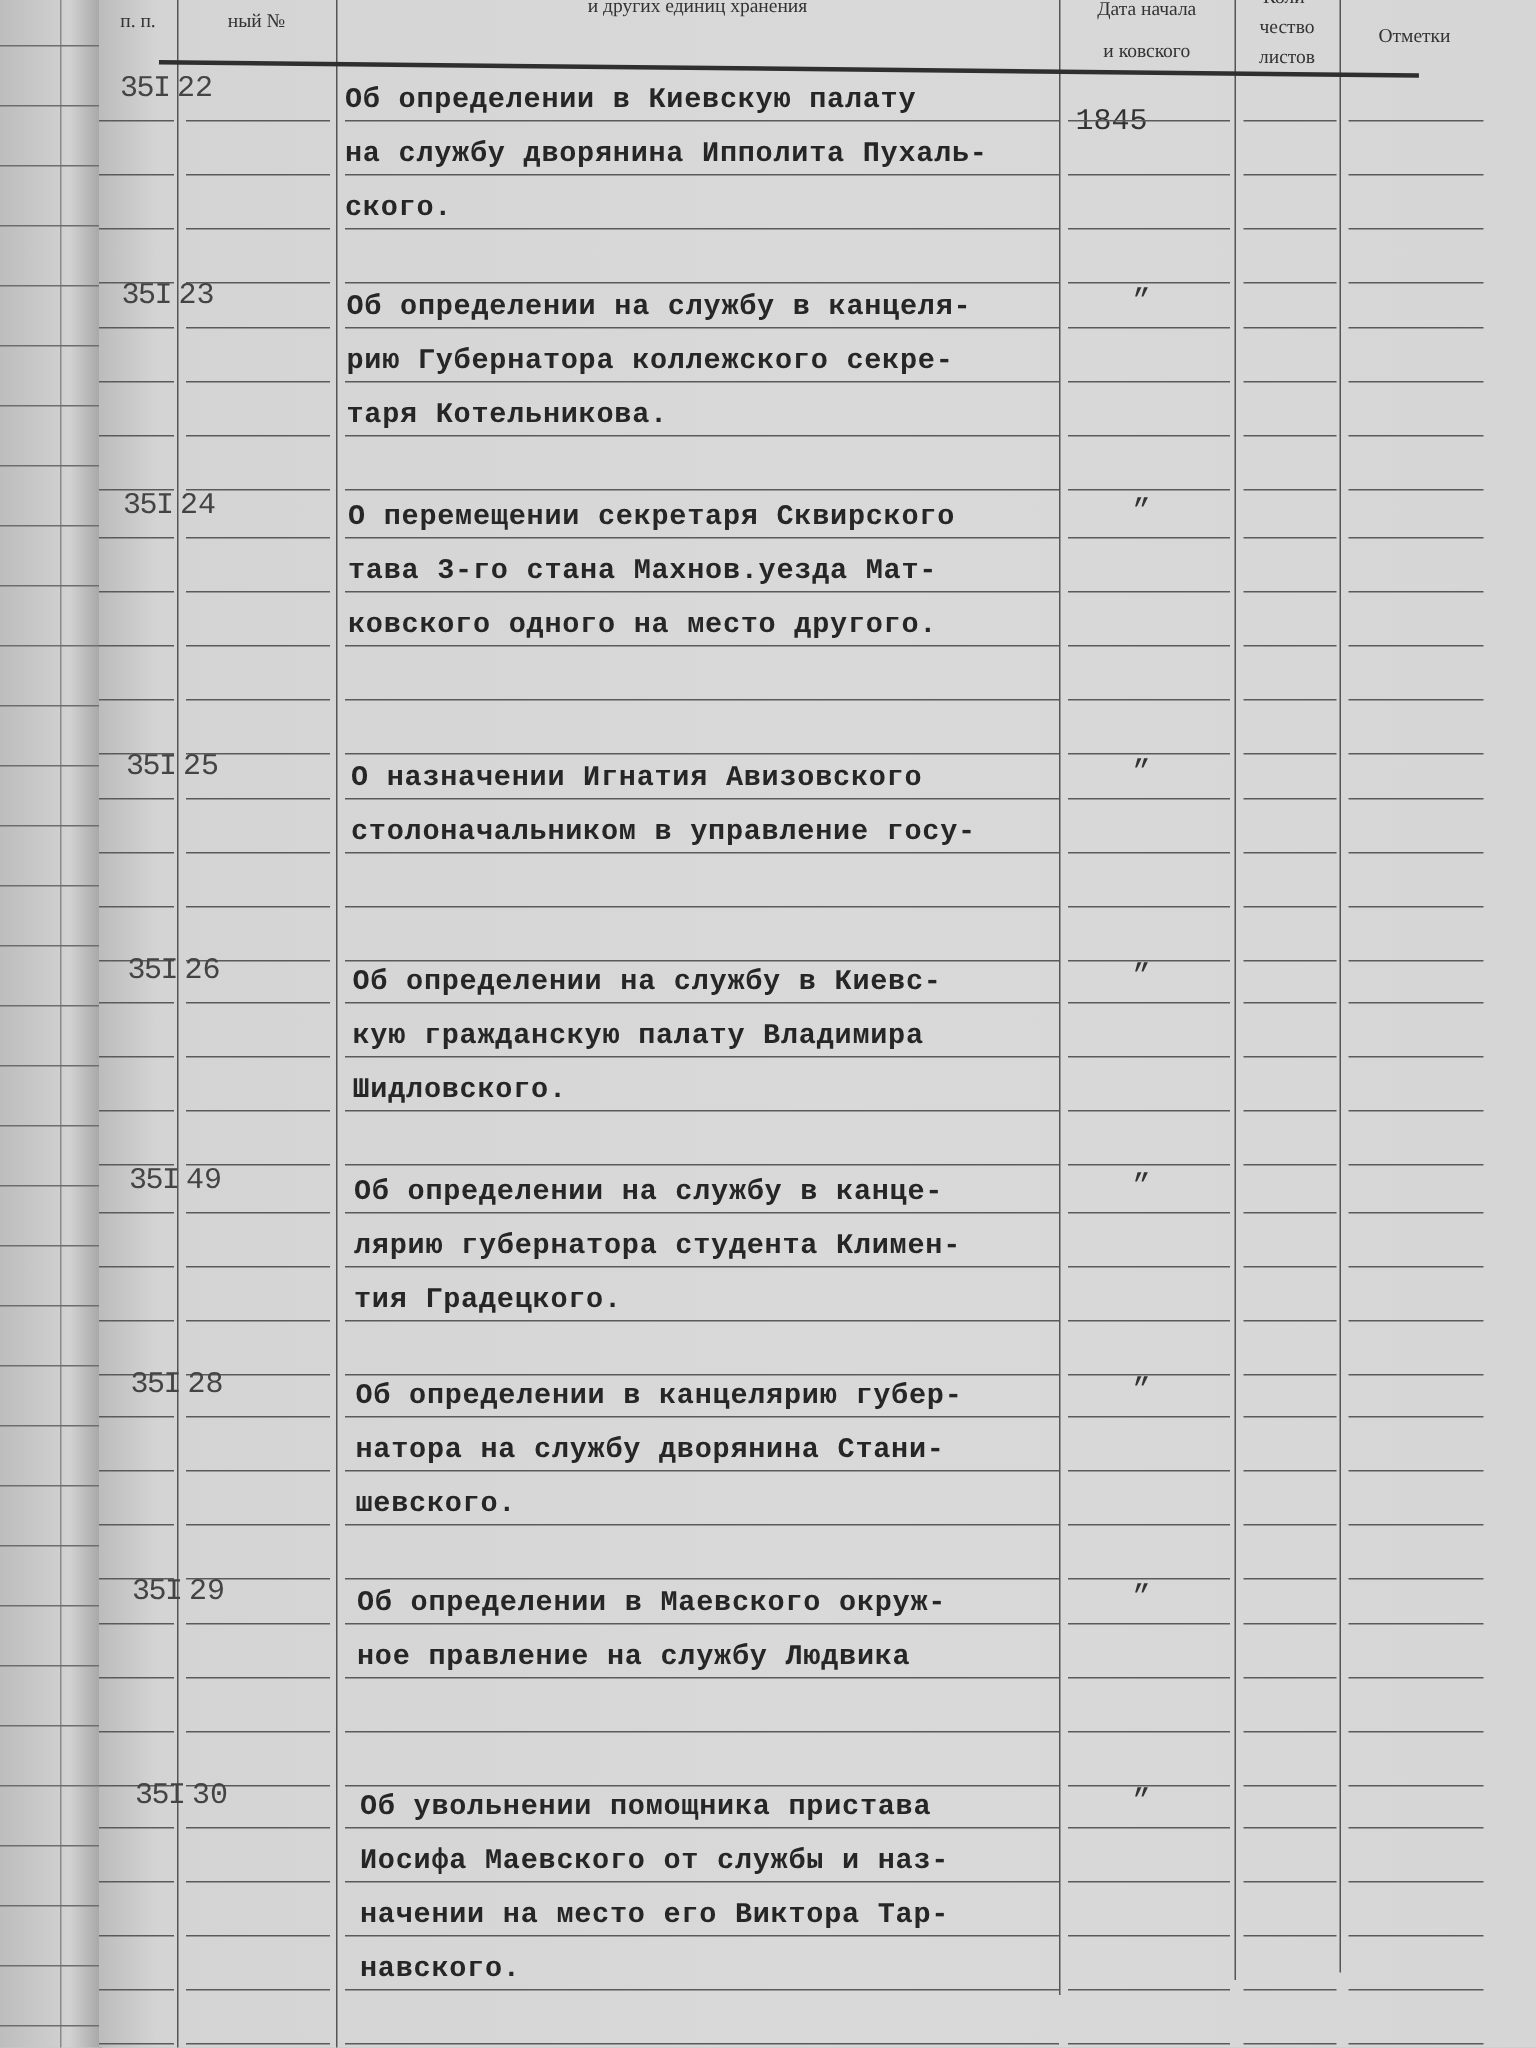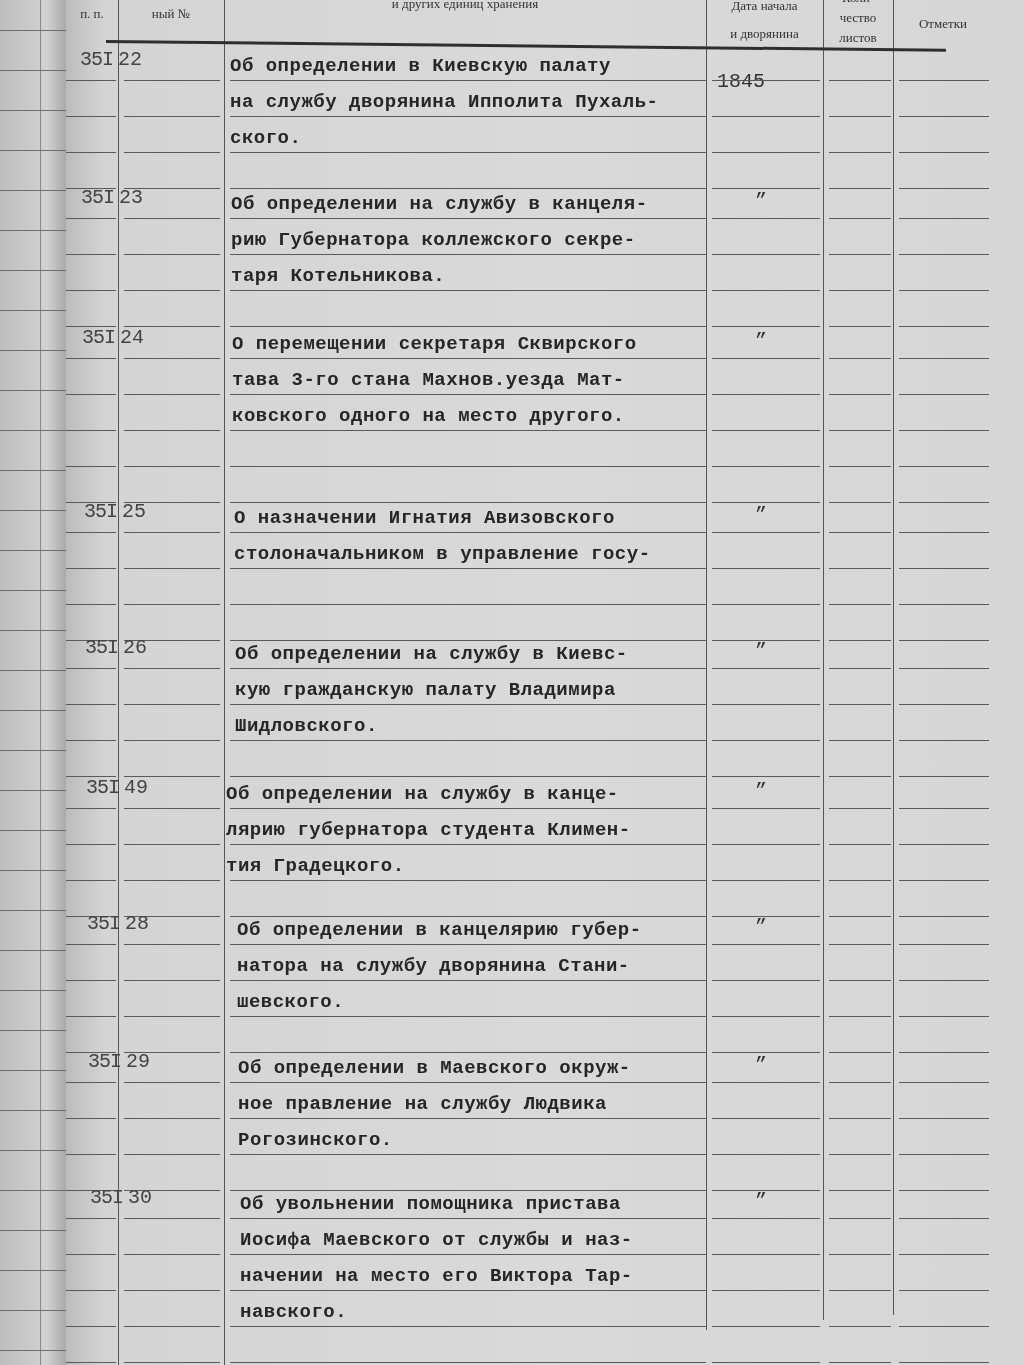--- a/index.html
+++ b/index.html
@@ -92,21 +92,21 @@
   <div class="vline" style="left:158px;height:1365px;"></div>
   <div class="vline" style="left:640px;height:1330px;"></div>
   <div class="vline" style="left:757px;height:1320px;"></div>
   <div class="vline" style="left:827px;height:1315px;"></div>
 
   <div class="header-cell" style="left:0;top:4px;width:52px;">п. п.</div>
   <div class="header-cell" style="left:52px;top:4px;width:106px;">ный №</div>
   <div class="header-cell" style="left:158px;top:-6px;width:482px;">и других единиц хранения</div>
   <div class="header-cell" style="left:640px;top:-4px;width:117px;">
     <div>Дата начала</div>
-    <div style="margin-top:8px;">и дворянина</div>
+    <div style="margin-top:8px;">и ковского</div>
   </div>
   <div class="header-cell" style="left:757px;top:-12px;width:70px;">
     <div>Коли-</div>
     <div>чество</div>
     <div>листов</div>
   </div>
   <div class="header-cell" style="left:827px;top:14px;width:100px;">Отметки</div>
   <div class="header-rule"></div>
 
   <div id="rows">
@@ -282,21 +282,21 @@
         <div class="rule" style="left: 58px; width: 96px; top: 140px;"></div>
         <div class="rule" style="left: 164px; width: 476px; top: 140px;"></div>
         <div class="rule" style="left: 646px; width: 108px; top: 140px;"></div>
         <div class="rule" style="left: 763px; width: 62px; top: 140px;"></div>
         <div class="rule" style="left: 833px; width: 90px; top: 140px;"></div>
       </div>
       <div class="row" style="top: 776px;">
         <div class="num-a" style="left:20px">35I</div>
         <div class="num-b" style="left:58px">49</div>
         <div class="date" style="left:640px;top:4px">”</div>
-        <div class="desc" style="left:160px">
+        <div class="desc" style="left:170px">
           <div>Об определении на службу в канце-</div>
           <div>лярию губернатора студента Климен-</div>
           <div>тия Градецкого.</div>
         </div>
         <div class="rule" style="left: 0px; width: 50px; top: 32px;"></div>
         <div class="rule" style="left: 58px; width: 96px; top: 32px;"></div>
         <div class="rule" style="left: 164px; width: 476px; top: 32px;"></div>
         <div class="rule" style="left: 646px; width: 108px; top: 32px;"></div>
         <div class="rule" style="left: 763px; width: 62px; top: 32px;"></div>
         <div class="rule" style="left: 833px; width: 90px; top: 32px;"></div>
@@ -353,21 +353,20 @@
         <div class="rule" style="left: 763px; width: 62px; top: 140px;"></div>
         <div class="rule" style="left: 833px; width: 90px; top: 140px;"></div>
       </div>
       <div class="row" style="top: 1050px;">
         <div class="num-a" style="left:22px">35I</div>
         <div class="num-b" style="left:60px">29</div>
         <div class="date" style="left:640px;top:4px">”</div>
         <div class="desc" style="left:172px">
           <div>Об определении в Маевского окруж-</div>
           <div>ное правление на службу Людвика</div>
-          <div>Рогозинского.</div>
         </div>
         <div class="rule" style="left: 0px; width: 50px; top: 32px;"></div>
         <div class="rule" style="left: 58px; width: 96px; top: 32px;"></div>
         <div class="rule" style="left: 164px; width: 476px; top: 32px;"></div>
         <div class="rule" style="left: 646px; width: 108px; top: 32px;"></div>
         <div class="rule" style="left: 763px; width: 62px; top: 32px;"></div>
         <div class="rule" style="left: 833px; width: 90px; top: 32px;"></div>
         <div class="rule" style="left: 0px; width: 50px; top: 68px;"></div>
         <div class="rule" style="left: 58px; width: 96px; top: 68px;"></div>
         <div class="rule" style="left: 164px; width: 476px; top: 68px;"></div>

